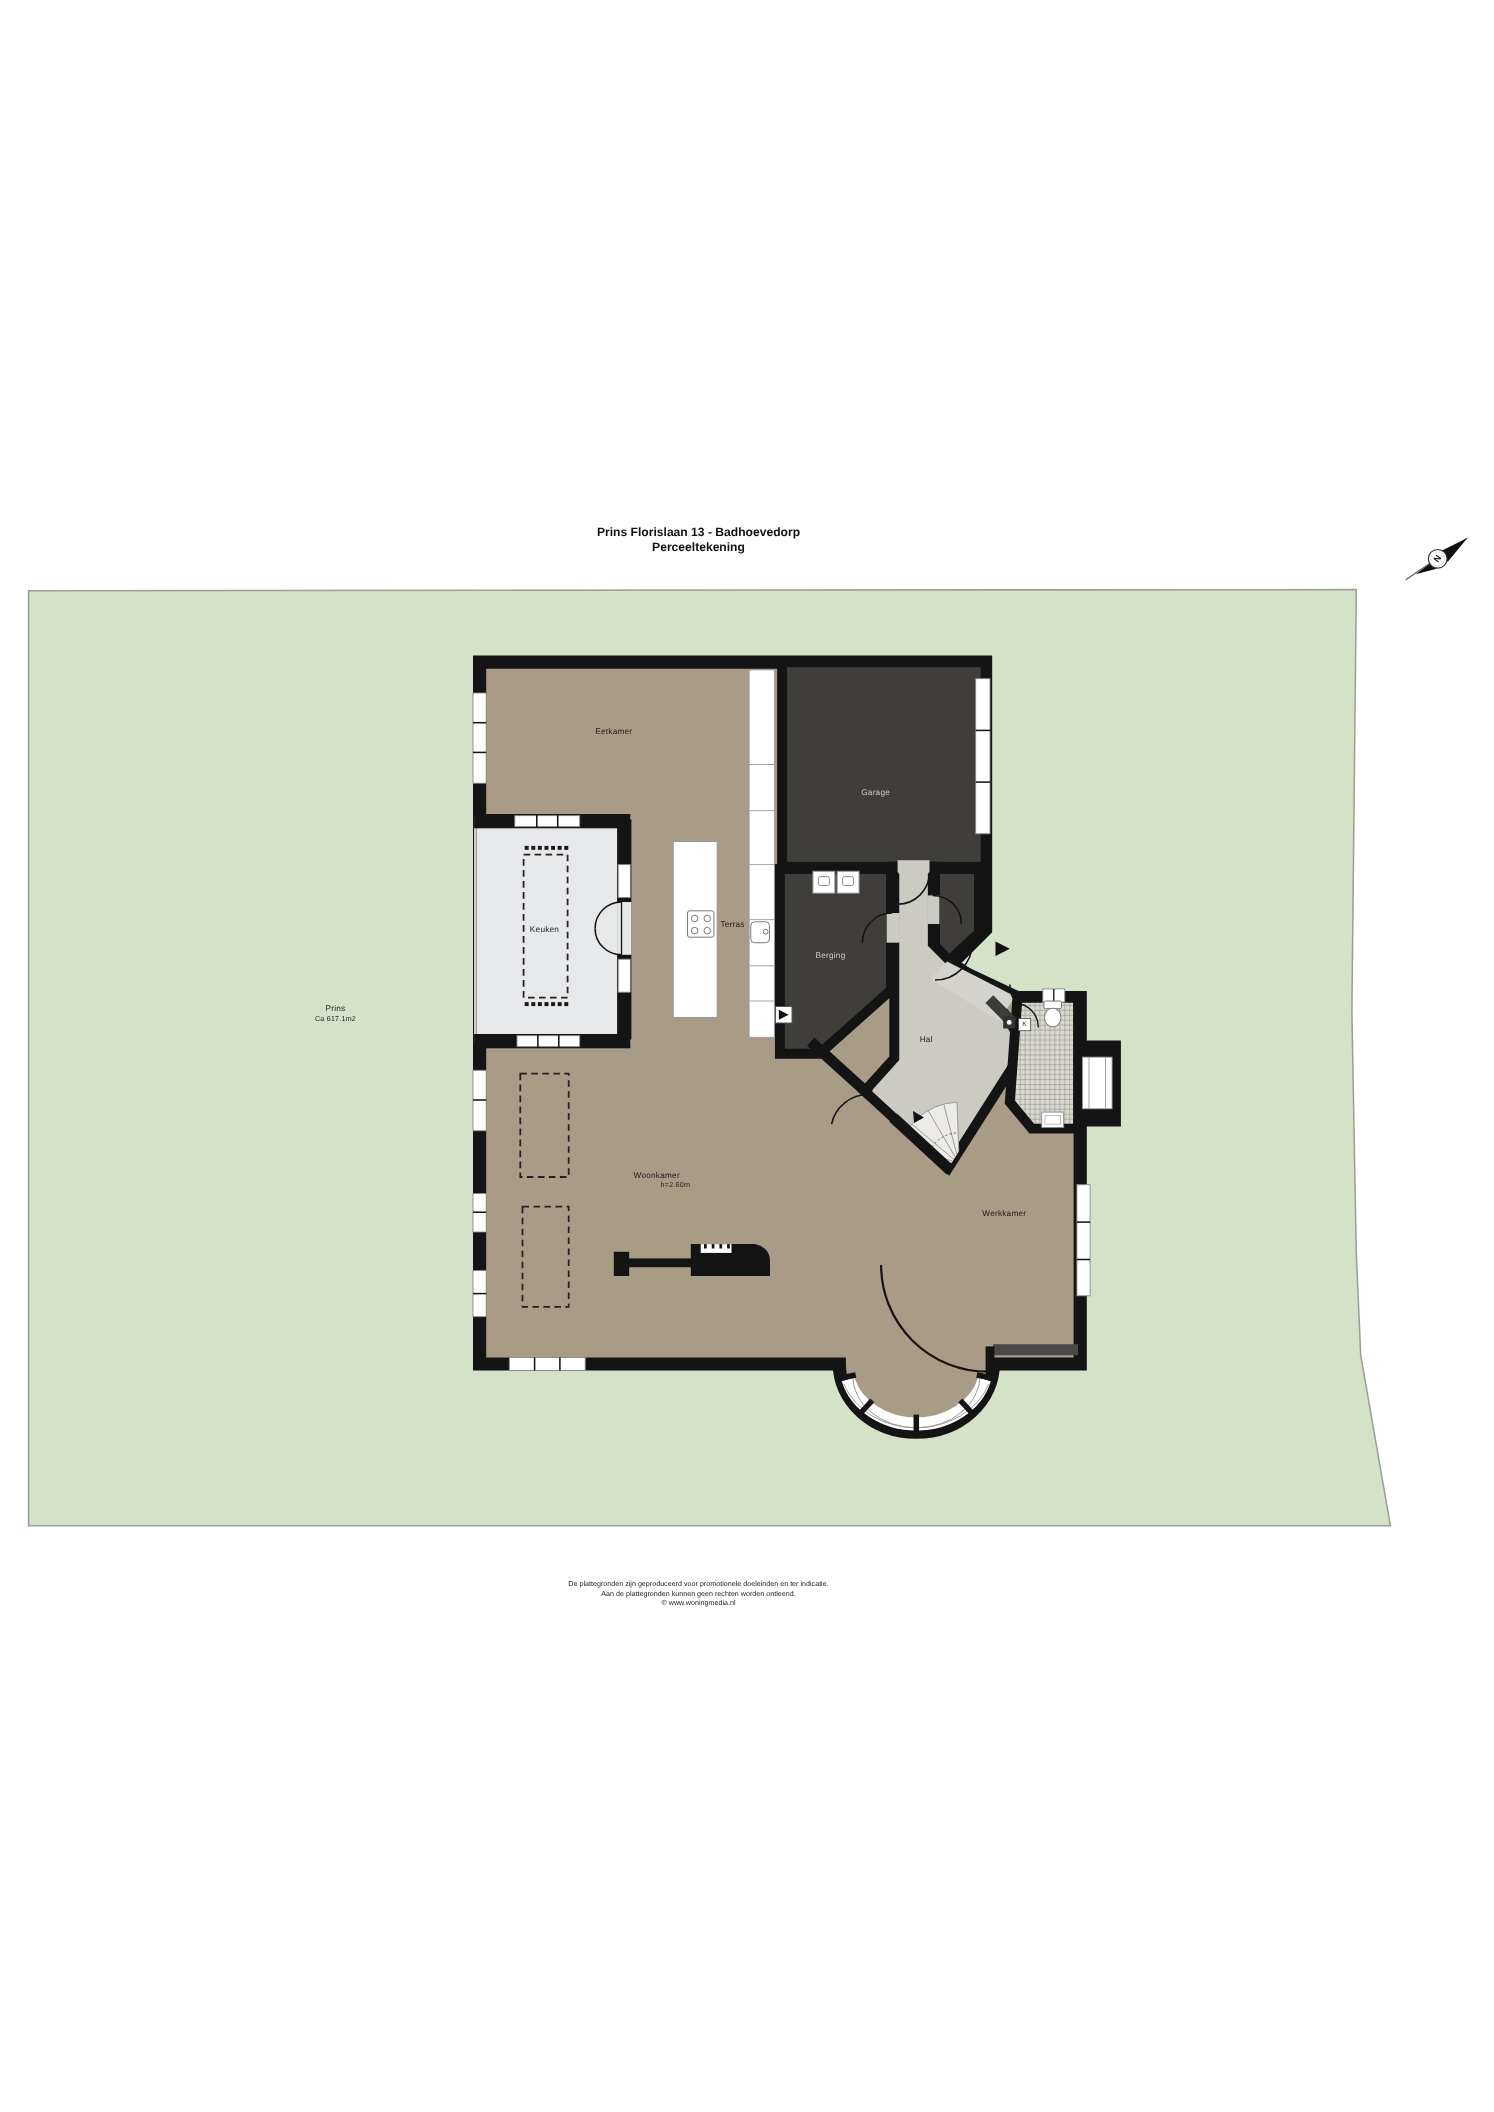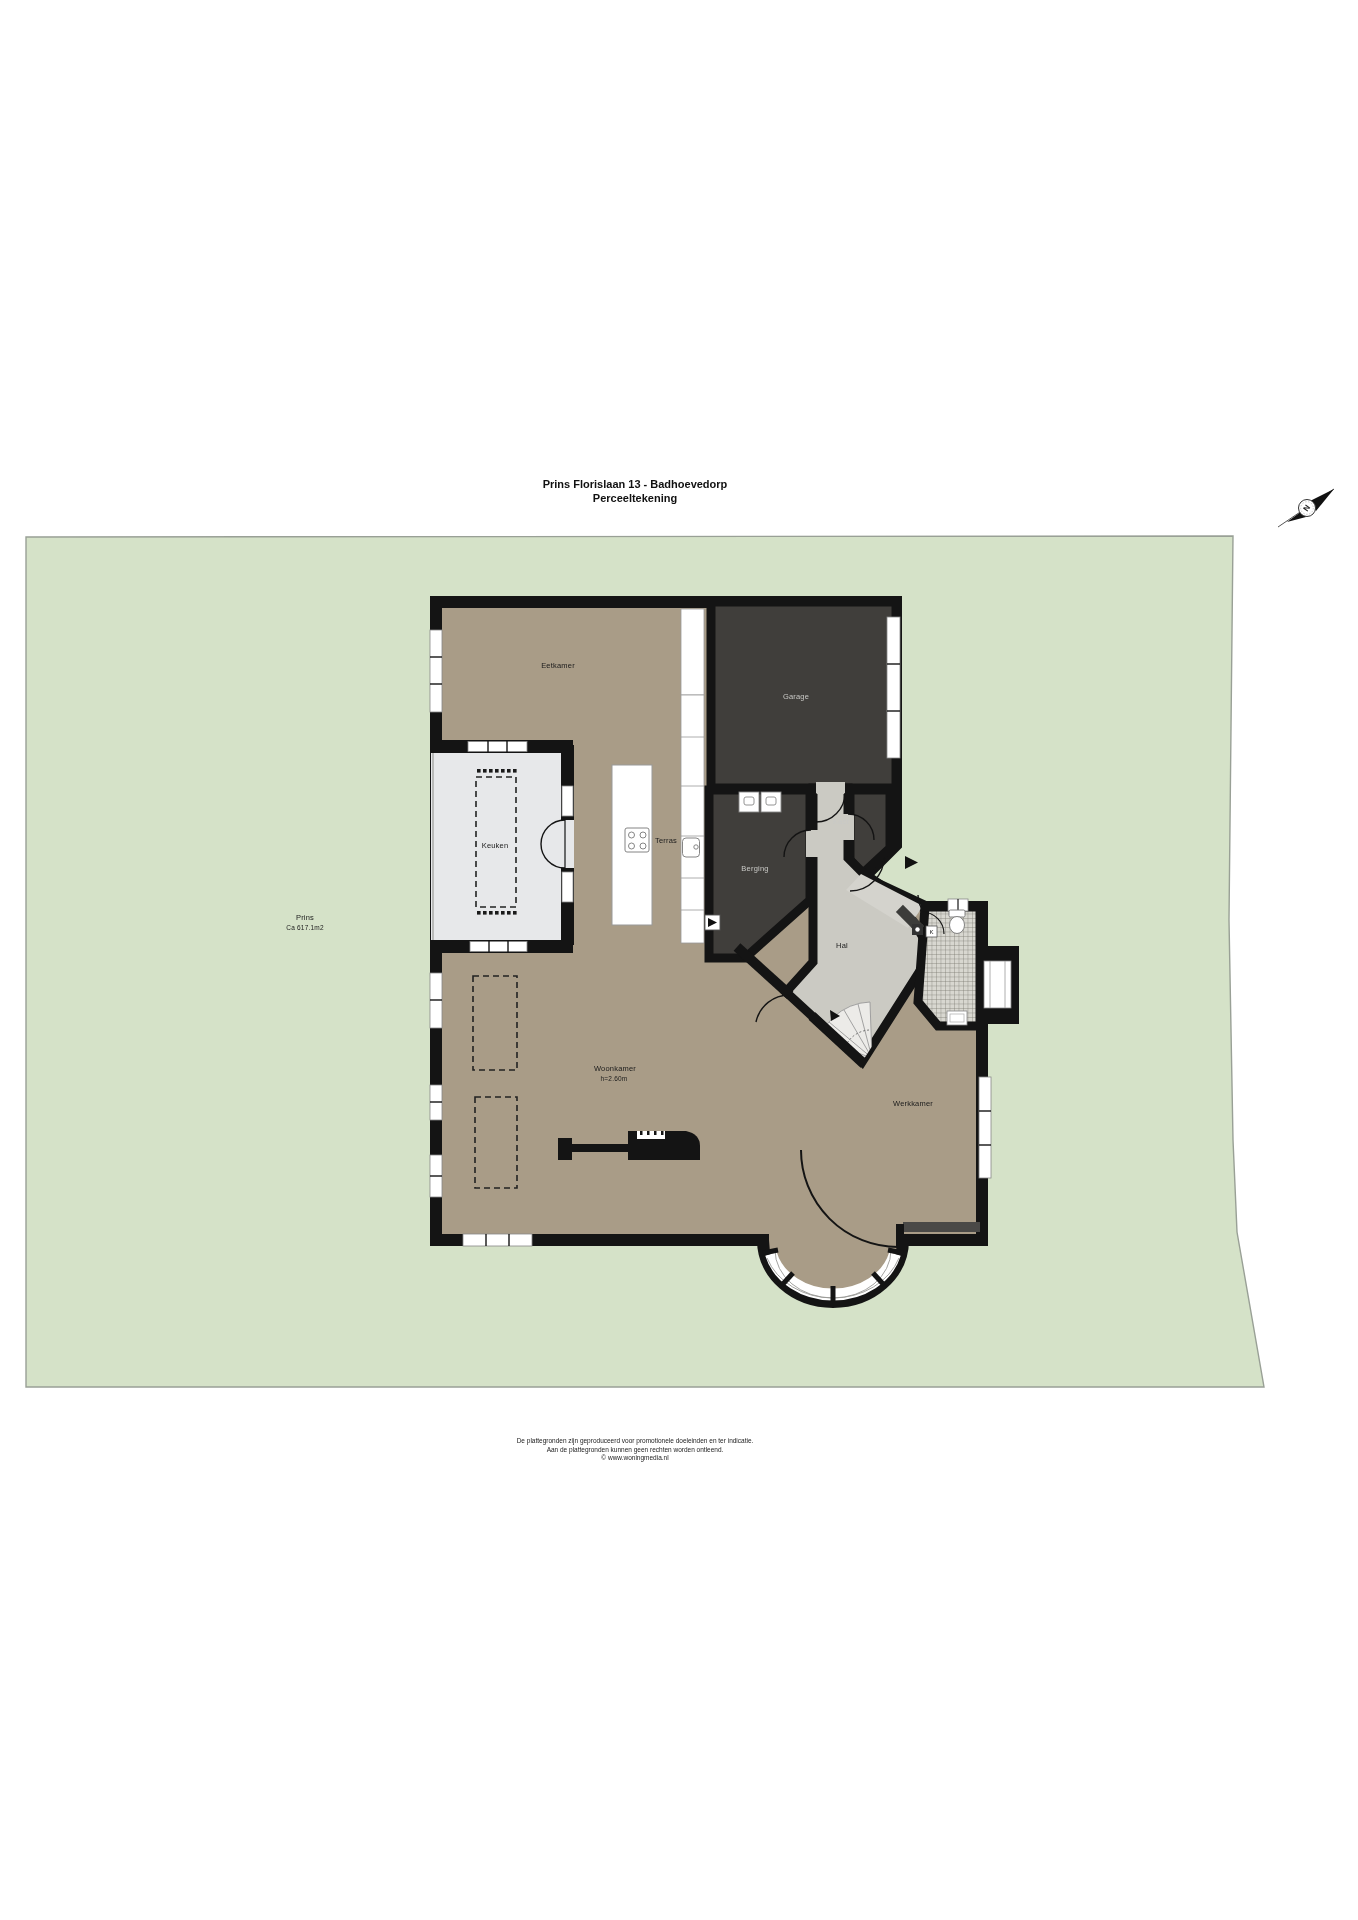--- a/index.html
+++ b/index.html
@@ -267,27 +267,27 @@
       <circle cx="0" cy="0" r="6.3" fill="none" stroke="#999" stroke-width="0.5" stroke-dasharray="1.5,1.5"></circle>
     </g>
   </svg>
 
   <div class="title">
     <div>Prins Florislaan 13 - Badhoevedorp</div>
     <div>Perceeltekening</div>
   </div>
 
   <div class="lbl" style="left:558px;top:665px">Eetkamer</div>
-  <div class="lbl" style="left:796px;top:696px;color:#c9c9c6">Garage</div>
+  <div class="lbl" style="left:796px;top:720px;color:#c9c9c6">Garage</div>
   <div class="lbl" style="left:495px;top:845px">Keuken</div>
   <div class="lbl" style="left:666px;top:840px">Terras</div>
   <div class="lbl" style="left:755px;top:868px;color:#c9c9c6">Berging</div>
   <div class="lbl" style="left:841px;top:821px;color:#c9c9c6">Kast</div>
   <div class="lbl" style="left:842px;top:945px">Hal</div>
-  <div class="lbl" style="left:615px;top:1068px">Woonkamer</div>
+  <div class="lbl" style="left:597px;top:1068px">Woonkamer</div>
   <div class="lbl small" style="left:614px;top:1078px">h=2.60m</div>
   <div class="lbl" style="left:913px;top:1103px">Werkkamer</div>
   <div class="lbl" style="left:305px;top:917px">Prins</div>
   <div class="lbl small" style="left:305px;top:927px">Ca 617.1m2</div>
   <div class="lbl small" style="left:931.5px;top:931.5px;font-size:6px">K</div>
   <div class="lbl" style="left:1307px;top:508px;font-size:8px;font-weight:bold;transform:translate(-50%,-50%) rotate(-55deg)">N</div>
 
   <div class="footer">
     <div>De plattegronden zijn geproduceerd voor promotionele doeleinden en ter indicatie.</div>
     <div>Aan de plattegronden kunnen geen rechten worden ontleend.</div>

